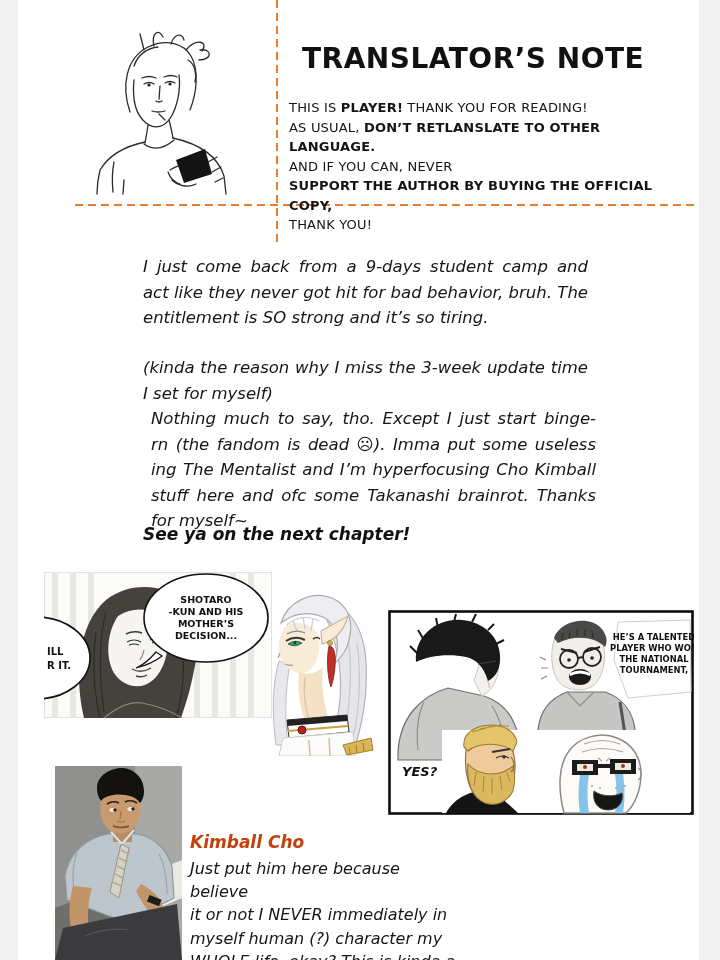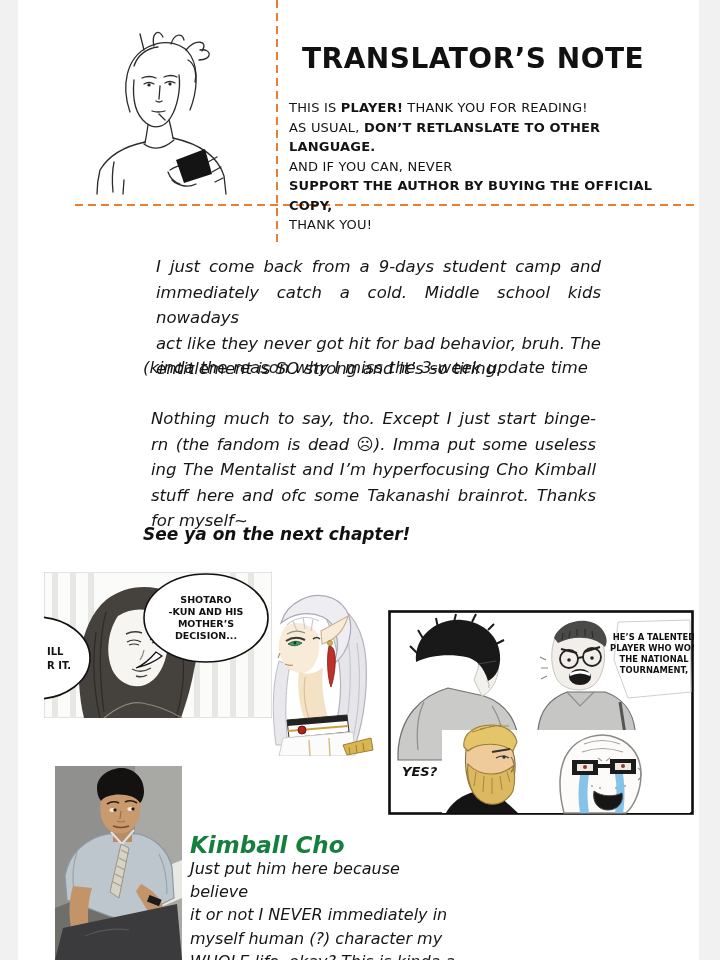--- a/index.html
+++ b/index.html
@@ -29,21 +29,21 @@
   .seeya{position:absolute;left:143px;top:524px;font-style:italic;font-weight:700;
     font-size:17px;color:#111;}
 
   
   .img-frame{position:absolute;}
   svg text{font-family:"DejaVu Sans",sans-serif;}
   .bub{font-weight:700;fill:#111;}
 
   
   .cho-name{position:absolute;left:190px;top:832px;font-style:italic;font-weight:700;
-    font-size:23px;color:#15803d;}
+    font-size:17px;color:#c2410c;}
   .cho-lines{position:absolute;left:190px;top:857px;width:268px;font-style:italic;
     font-size:16px;line-height:23.2px;color:#161616;}
 </style>
 </head>
 <body>
 
 <div class="canvas">
   <div class="page"></div>
 
   <svg class="abs" style="left:68px;top:20px;" width="185" height="185" viewBox="0 0 185 185">
@@ -88,28 +88,28 @@
 
   <div class="tn-title">TRANSLATOR’S NOTE</div>
   <div class="intro">
     <div><span>THIS IS </span><b>PLAYER!</b><span> THANK YOU FOR READING!</span></div>
     <div><span>AS USUAL, </span><b>DON’T RETLANSLATE TO OTHER LANGUAGE.</b></div>
     <div><span>AND IF YOU CAN, NEVER</span></div>
     <div><b>SUPPORT THE AUTHOR BY BUYING THE OFFICIAL COPY,</b></div>
     <div><span>THANK YOU!</span></div>
   </div>
 
-  <div class="note" style="top:254px;margin-left:13px;">
+  <div class="note" style="top:254px;">
     <div class="jline">I just come back from a 9-days student camp and</div>
-    <div class="jline">immediately catch a cold. Middle school kids nowadays</div>
     <div class="jline">act like they never got hit for bad behavior, bruh. The</div>
     <div class="jlast">entitlement is SO strong and it’s so tiring.</div>
   </div>
   <div class="note" style="top:355px;">
     <div class="jline">(kinda the reason why I miss the 3-week update time</div>
+    <div class="jlast">I set for myself)</div>
   </div>
   <div class="note" style="top:406px;margin-left:8px;">
     <div class="jline">Nothing much to say, tho. Except I just start binge-</div>
     <div class="jline">rn (the fandom is dead ☹). Imma put some useless</div>
     <div class="jline">ing The Mentalist and I’m hyperfocusing Cho Kimball</div>
     <div class="jline">stuff here and ofc some Takanashi brainrot. Thanks</div>
     <div class="jlast">for myself~</div>
   </div>
   <div class="seeya">See ya on the next chapter!</div>
 

